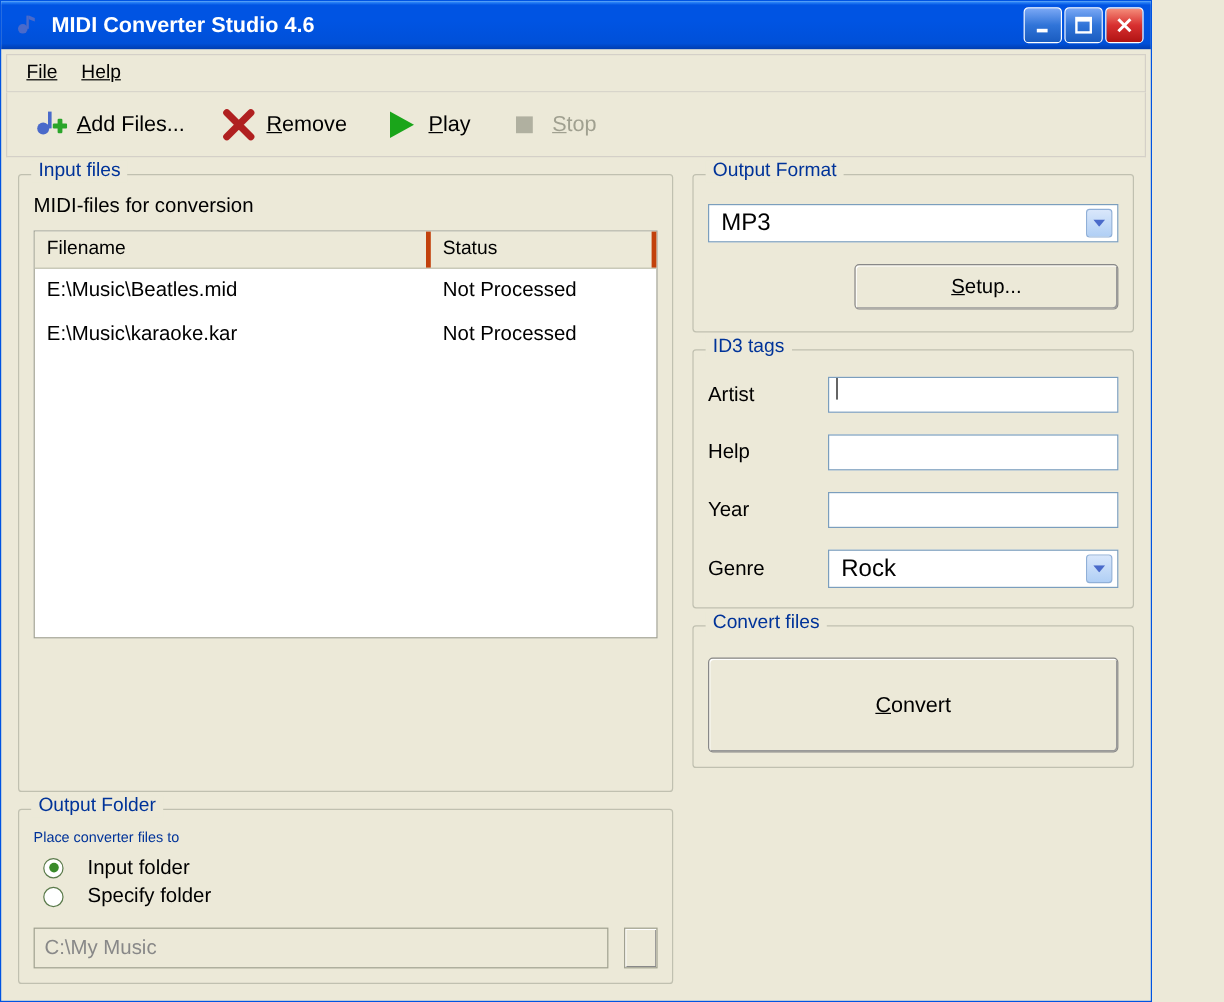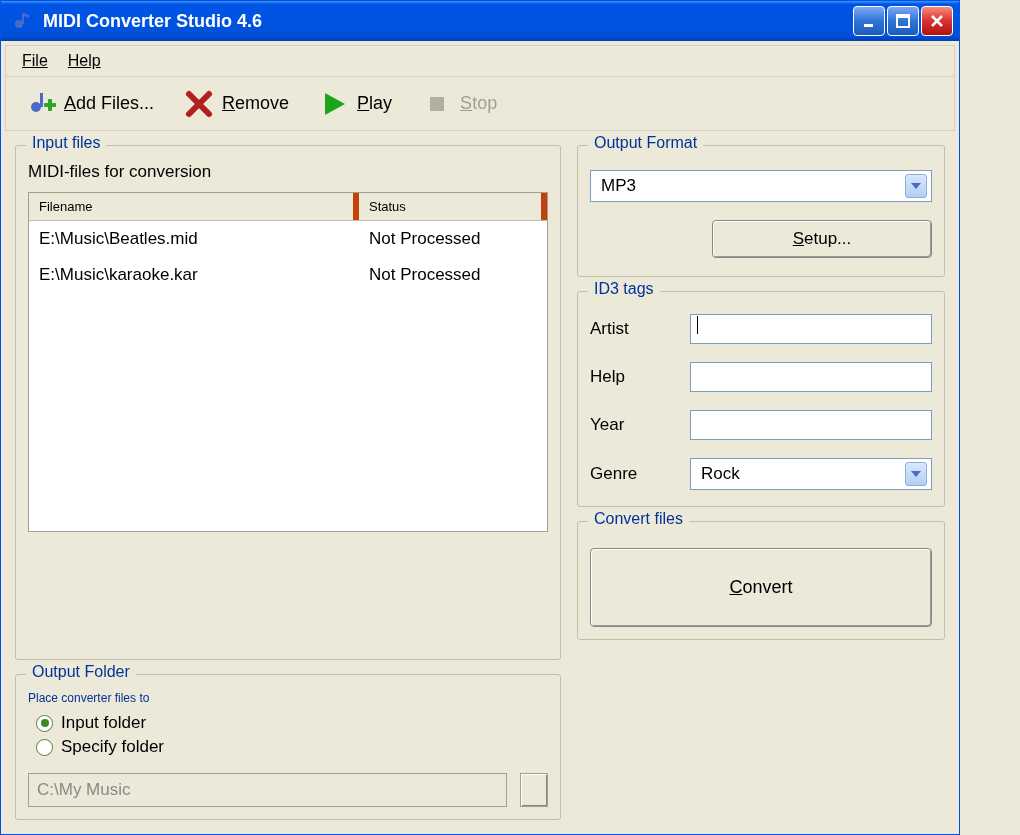--- a/index.html
+++ b/index.html
@@ -123,35 +123,35 @@
   background: #fff;
   height: 340px;
 }
 .fl-header {
   display: flex;
   background: #ece9d8;
   border-bottom: 1px solid #c0c0b0;
 }
 .fl-header-cell {
   padding: 6px 10px;
-  border-right: 6px solid #c2410c;
-  font-size: 13px;
+  border-right: 4px solid #c2410c;
+  font-size: 16px;
 }
 .fl-header-cell.fn { width: 330px; }
 .fl-header-cell.st { flex: 1; }
 .fl-row { display: flex; padding: 6px 0; }
 .fl-cell { padding: 2px 10px; font-size: 17px; }
 .fl-cell.fn { width: 330px; }
 .fl-cell.st { flex: 1; }
 
 .outfolder-sub { color: #003399; font-size: 12px; margin-bottom: 6px; }
 .radio-row {
   display: flex;
   align-items: center;
-  gap: 8px;
+  gap: 20px;
   font-size: 17px;
   padding: 2px 8px;
 }
 .radio {
   width: 17px; height: 17px;
   border: 1px solid #5a7a4a;
   border-radius: 50%;
   background: #fff;
   display: flex;
   align-items: center;
@@ -183,21 +183,21 @@
   box-shadow: inset 1px 1px 0 #fff, inset -1px -1px 0 #888;
 }
 
 .format-select, .genre-select {
   display: flex;
   border: 1px solid #7b9ebd;
   background: #fff;
   height: 32px;
   align-items: center;
   padding: 0 4px 0 10px;
-  font-size: 17px;
+  font-size: 20px;
   justify-content: space-between;
 }
 .select-arrow {
   width: 22px; height: 24px;
   background: linear-gradient(to bottom, #d9e7fb 0%, #b0cff5 100%);
   border: 1px solid #90b0d8;
   border-radius: 3px;
   display: flex;
   align-items: center;
   justify-content: center;

